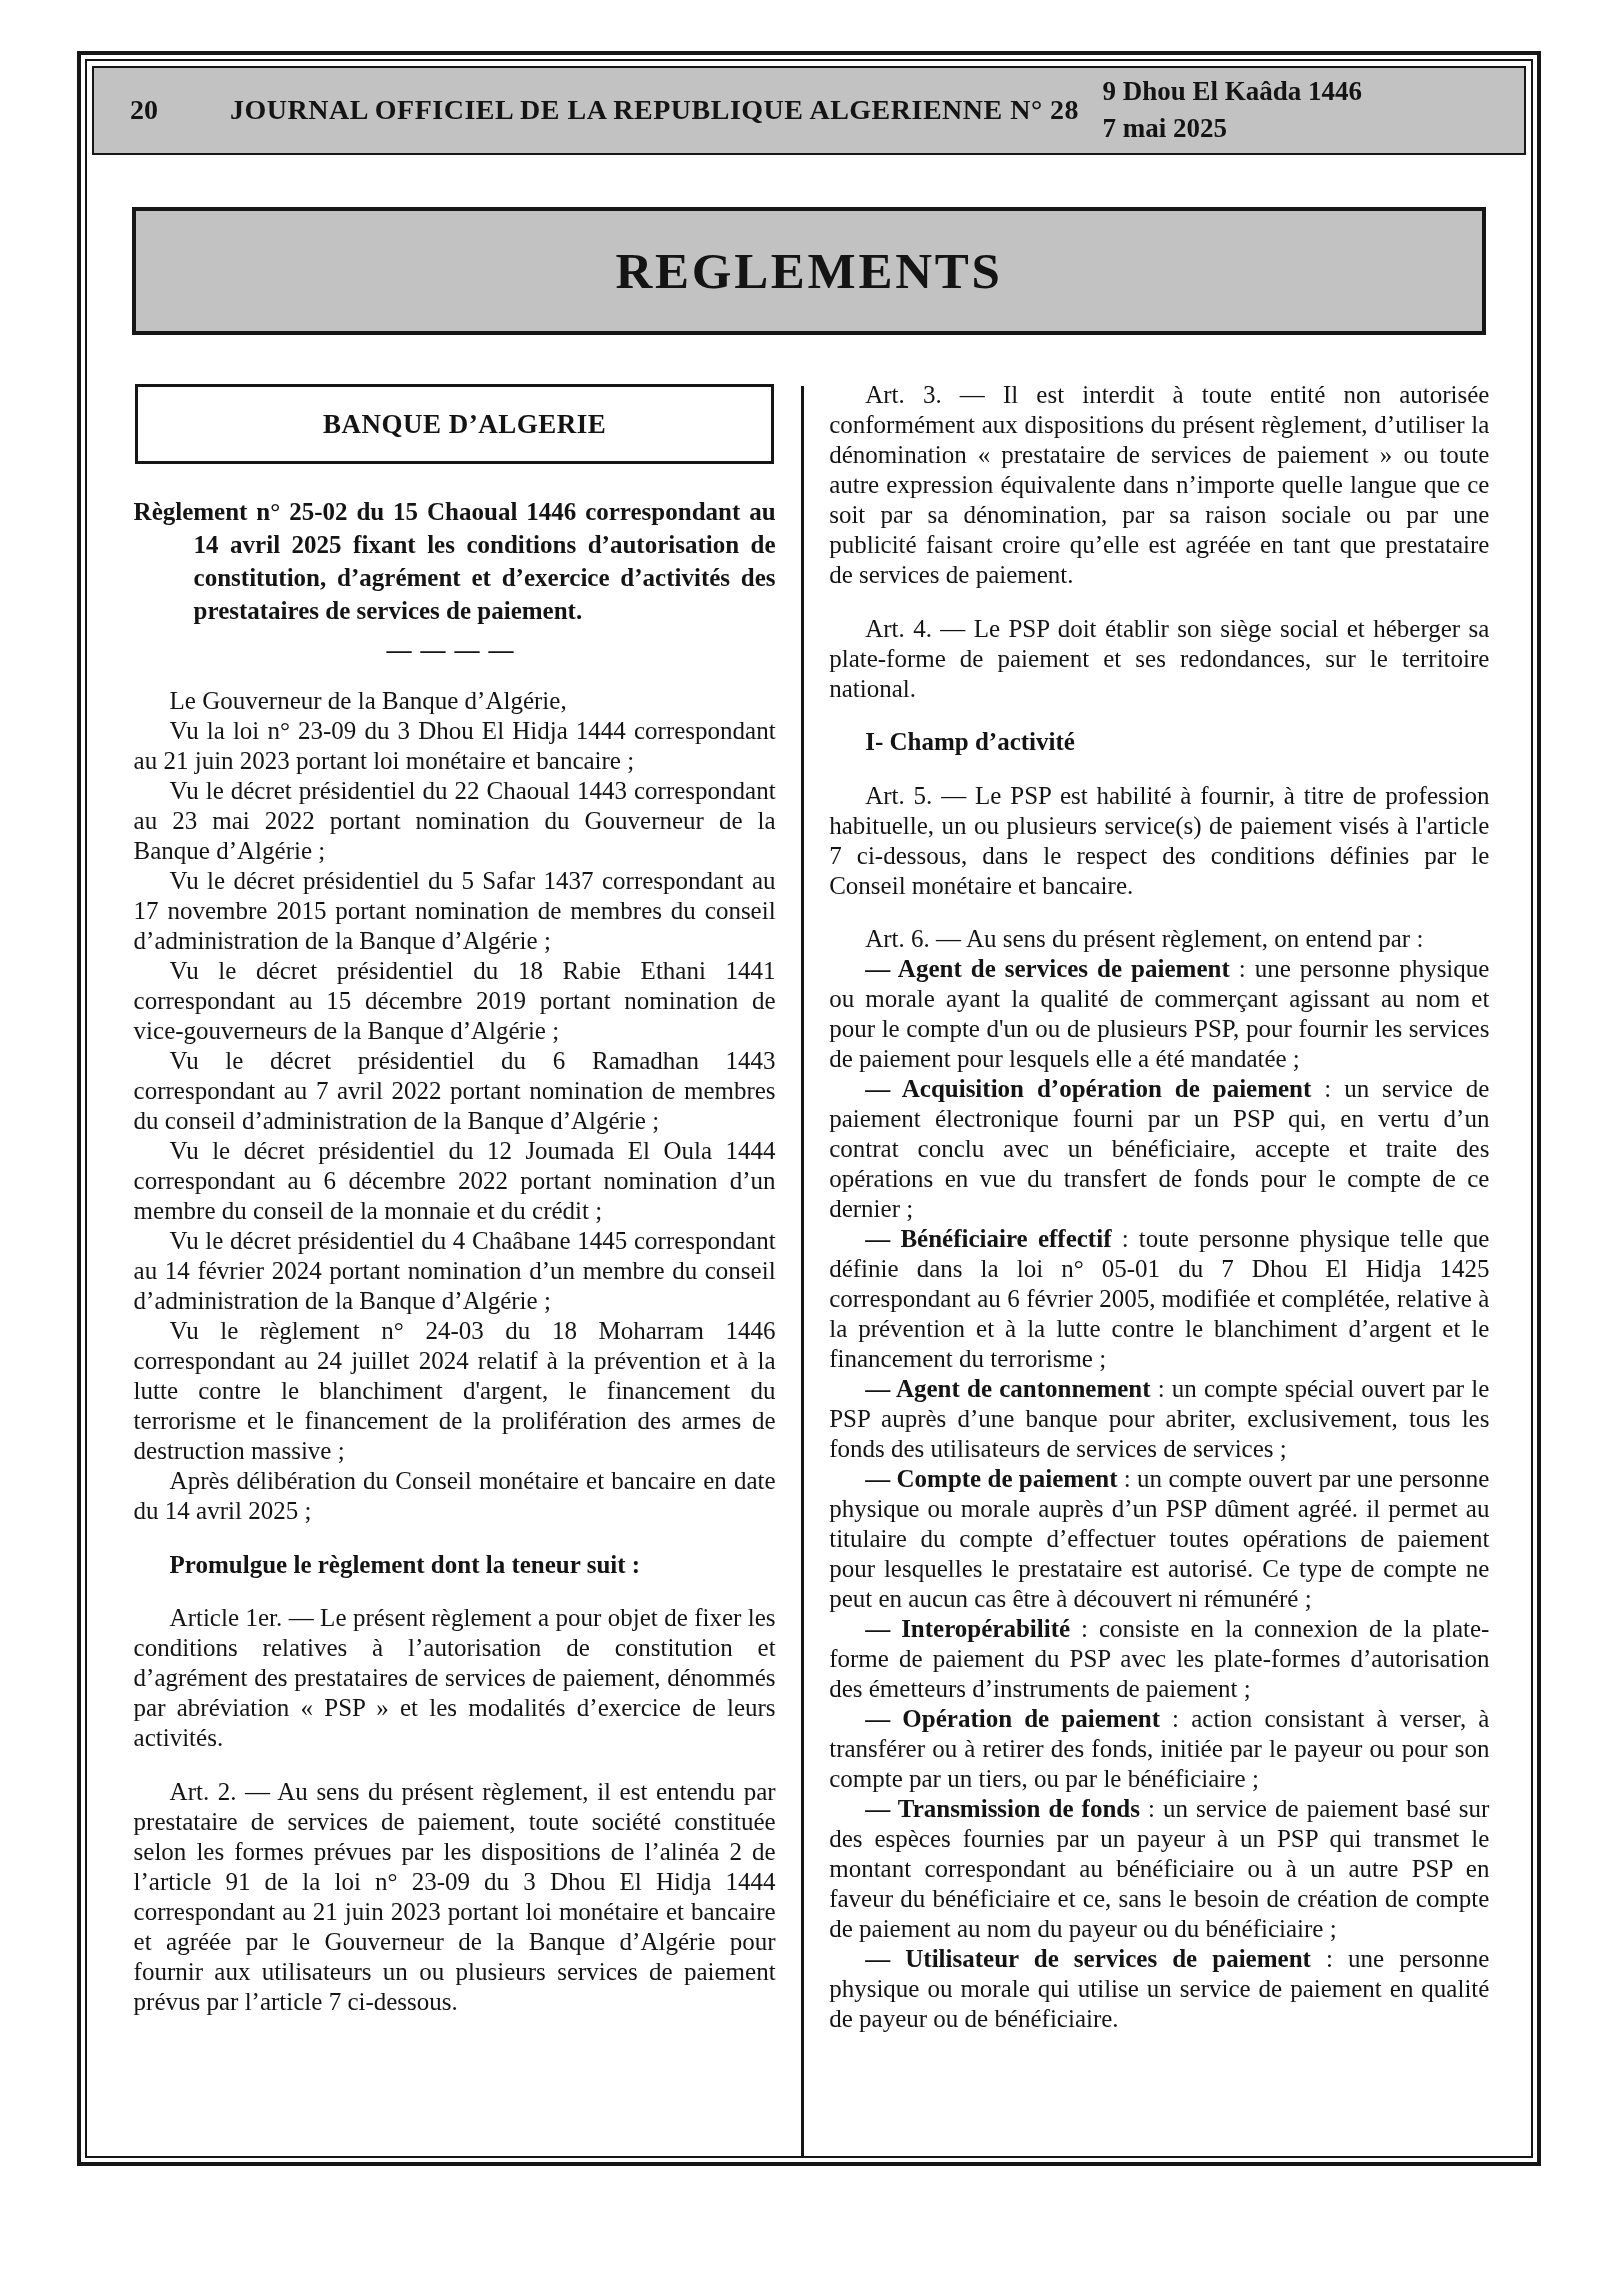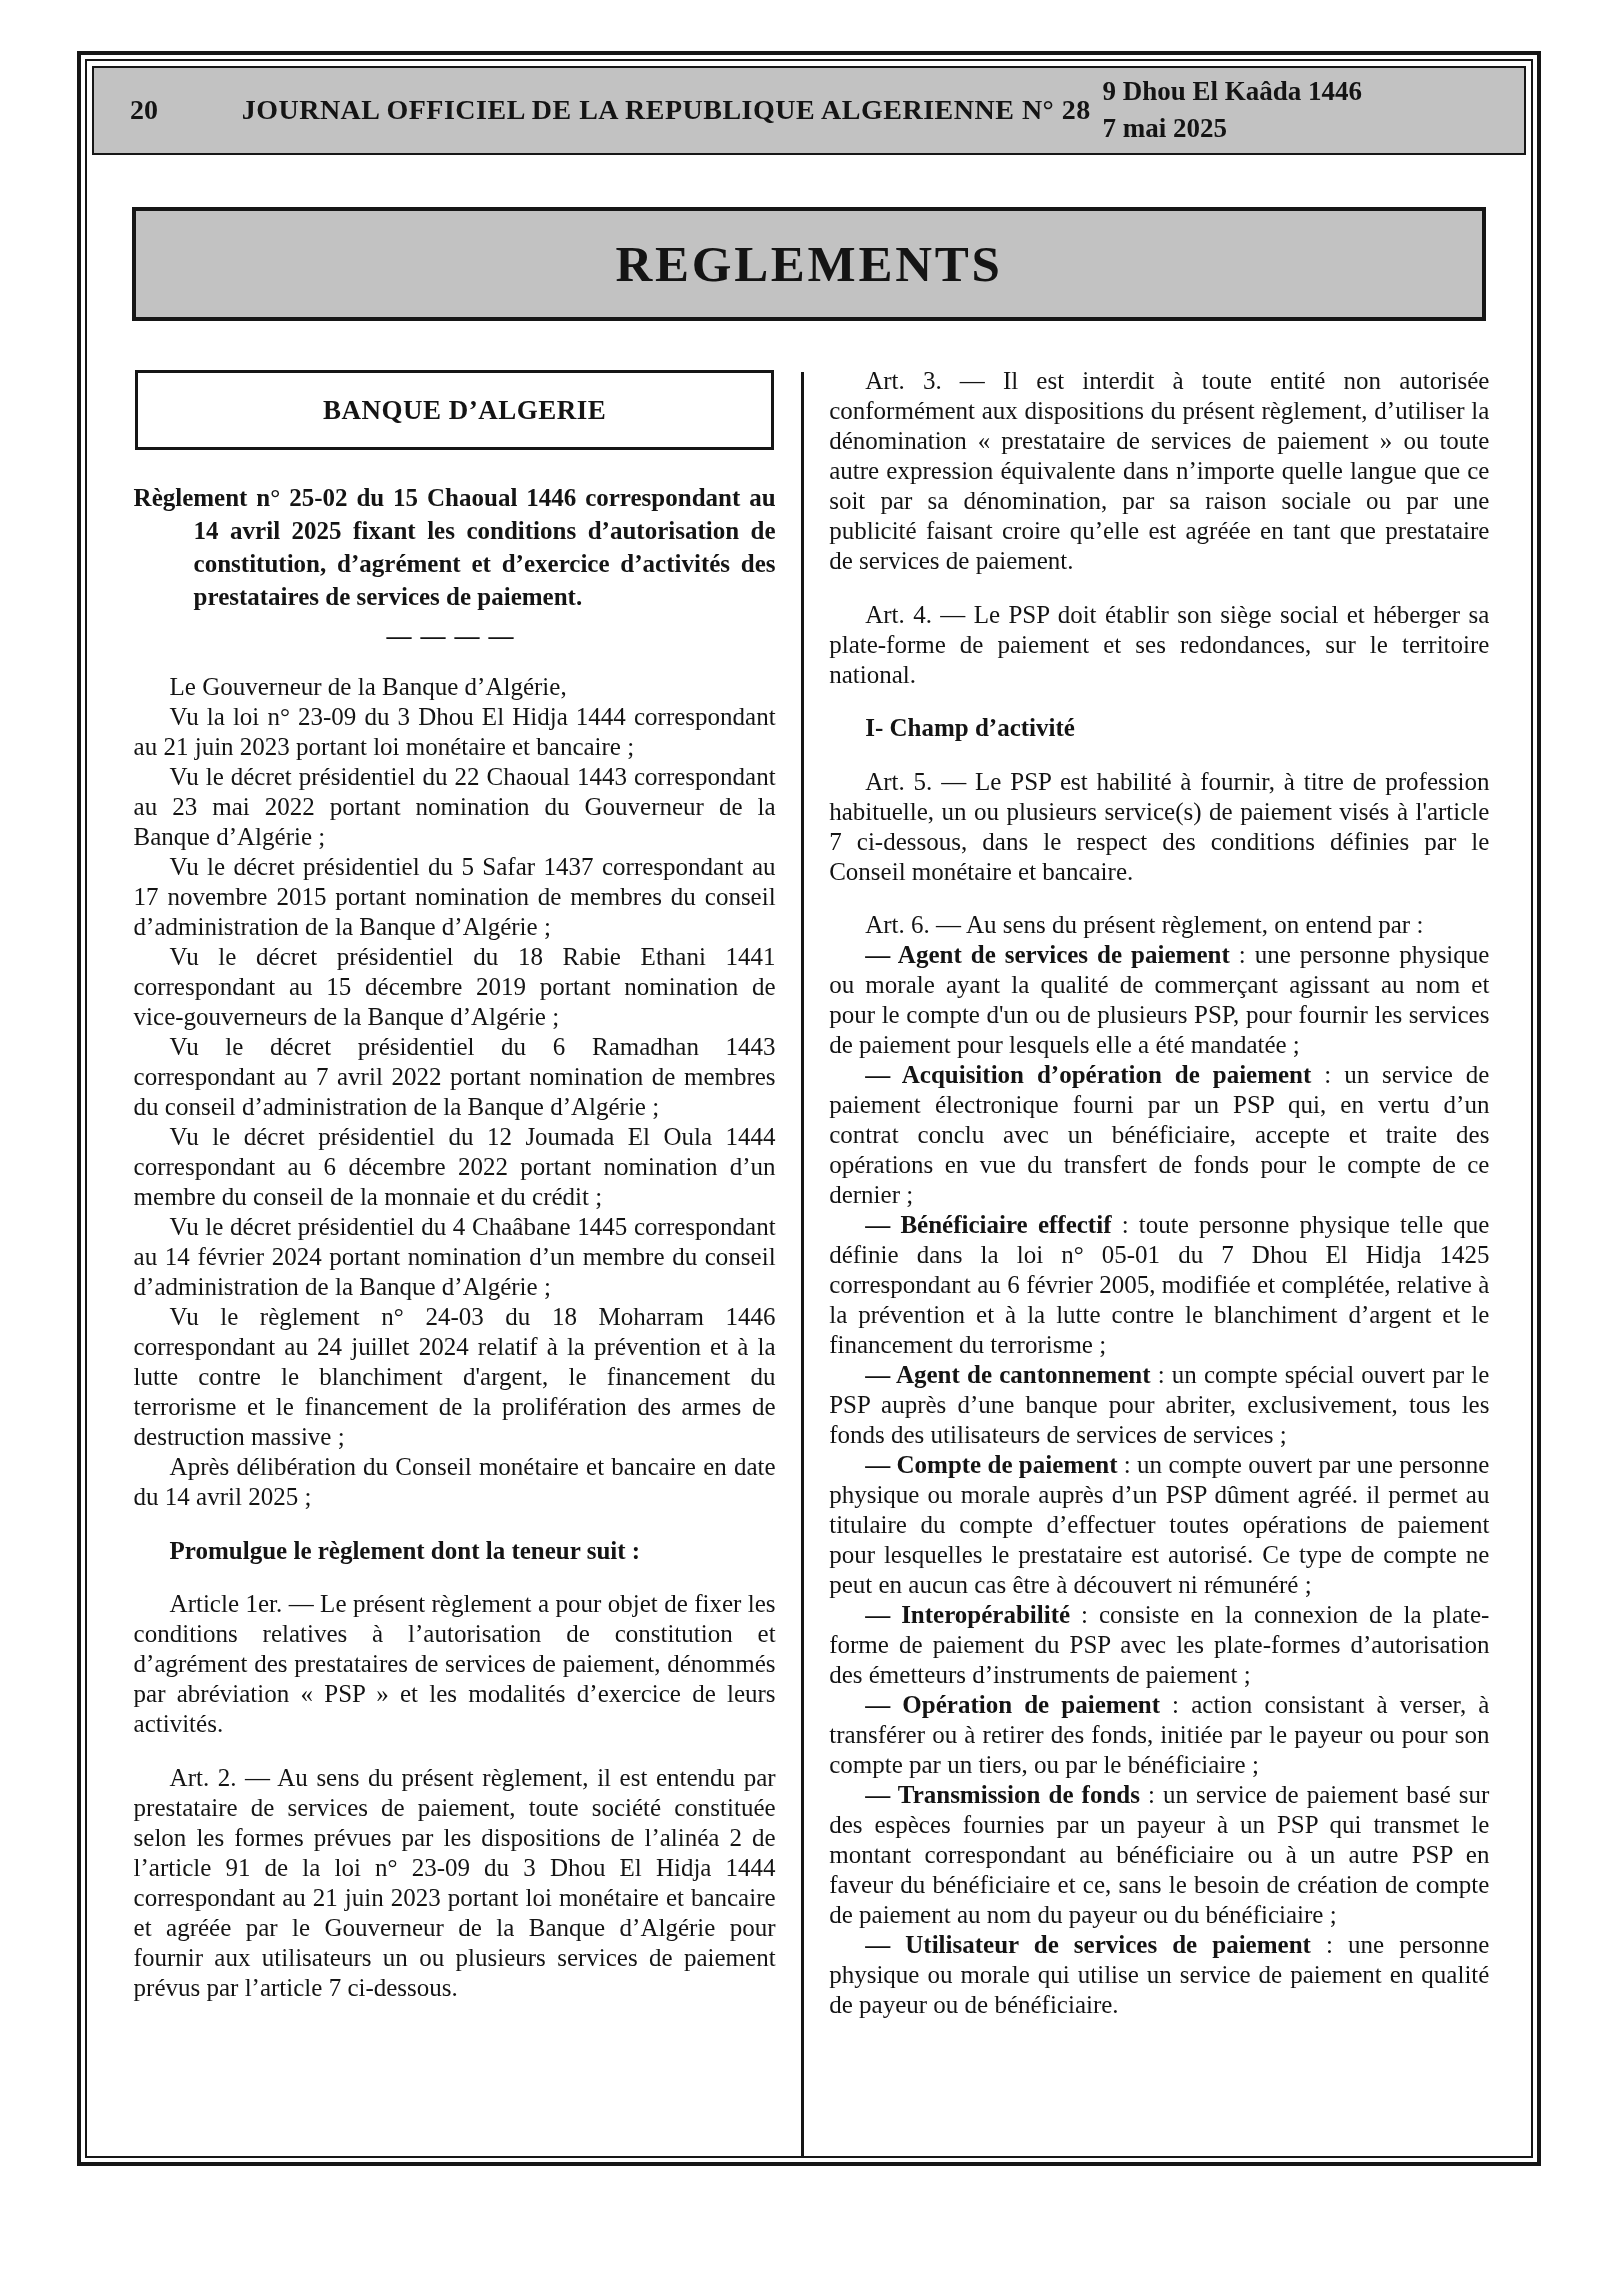--- a/index.html
+++ b/index.html
@@ -30,36 +30,36 @@
     flex: 0 0 auto;
     margin: 5.4px;
     border: 2.7px solid #161616;
     background: #c2c2c2;
     height: 89px;
     display: flex; align-items: center;
     padding: 0 23.5px 0 36px;
   }
   .page-num { font-size: 28px; font-weight: bold; width: 100px; }
   .masthead-title {
-    flex: 1; text-align: center;
+    flex: 1; 
     font-size: 28px; font-weight: bold; letter-spacing: 0.5px;
   }
   .masthead-dates {
     width: 398px; 
     font-size: 27px; font-weight: bold; line-height: 37px;
   }
   .masthead-dates span { display: block; }
 
   
   .banner {
     flex: 0 0 auto;
     margin: 47px 45px 0 45px;
     border: 4.5px solid #161616;
     background: #c2c2c2;
-    height: 114px;
+    height: 128px;
     display: flex; align-items: center; justify-content: center;
   }
   .banner span {
     font-size: 51px; font-weight: bold; letter-spacing: 2.7px;
   }
 
   
   .columns {
     flex: 1 1 auto;
     display: flex;

